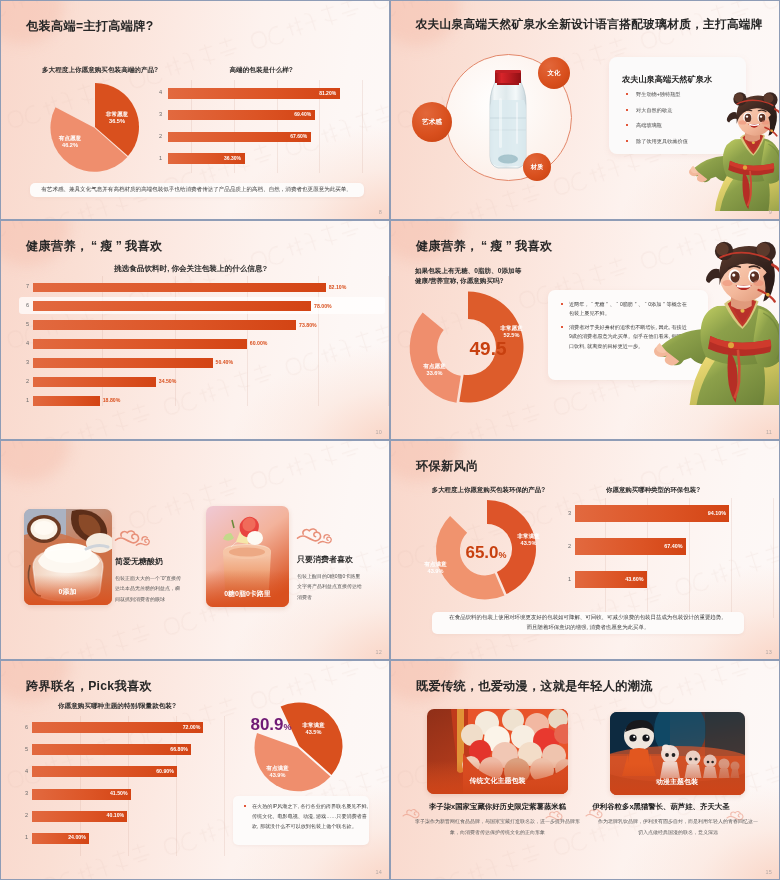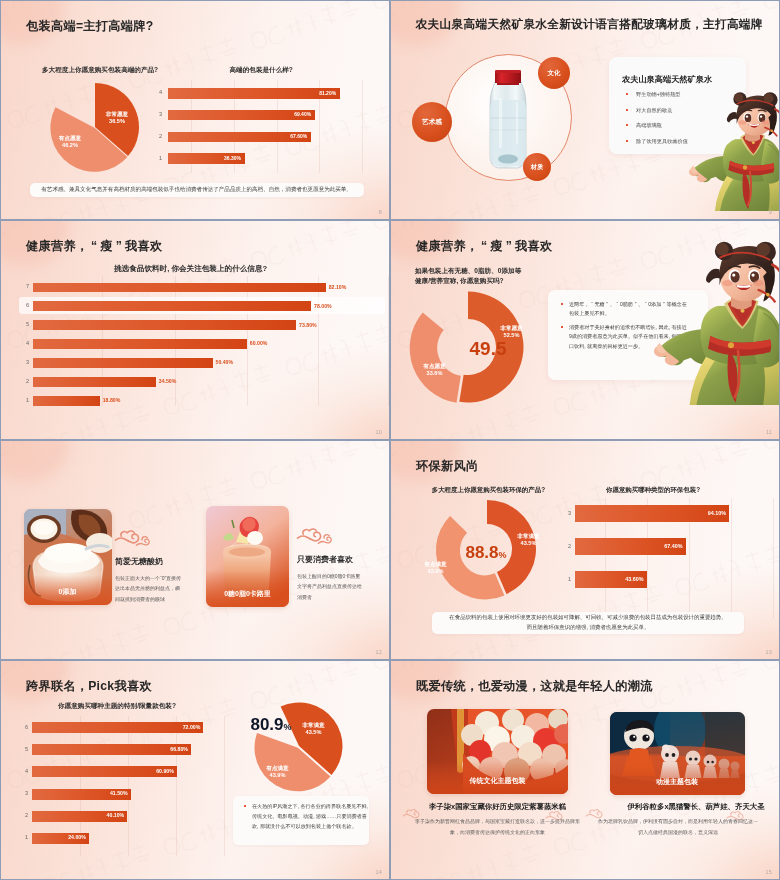--- a/index.html
+++ b/index.html
@@ -611,21 +611,21 @@
     <svg style="position:absolute;left:0;top:0;" width="200" height="180" viewBox="0 0 200 180">
         <path d="M 97 60 A 49 49 0 0 1 116.46024664110426 153.96997665851507 L 106.92869726586952 131.94386564209952 A 25 25 0 0 0 97 84 Z" fill="#dd5429"></path>
         <path d="M 114.39696999437176 155.38167403368027 A 49 49 0 0 1 60.07147517001251 75.98184885502158 L 77.14833142303536 92.84544813019396 A 25 25 0 0 0 104.86542061913701 133.35556301726473 Z" fill="#f0936e"></path>
       </svg>
     <div class="plab" style="left:116px;top:93px;width:45px;font-size:5.6px;">
       <span>非常满意</span><br><span>43.5%</span>
     </div>
     <div class="plab" style="left:23px;top:121px;width:45px;font-size:5.6px;">
       <span>有点满意</span><br><span>43.9%</span>
     </div>
-    <div style="position:absolute;left:58px;top:102.5px;width:76px;text-align:center;font-size:17px;font-weight:700;color:#c8400f;"><span>88.8</span><span style="font-size:9px;">%</span></div>
+    <div style="position:absolute;left:58px;top:102.5px;width:76px;text-align:center;font-size:17px;font-weight:700;color:#c8400f;"><span>65.0</span><span style="font-size:9px;">%</span></div>
     <div class="bchart" style="left:0;top:0;right:0;bottom:0;">
         <div class="gridline" style="left:215px;top:58px;height:120px;"></div>
         <div class="gridline" style="left:257px;top:58px;height:120px;"></div>
         <div class="gridline" style="left:299px;top:58px;height:120px;"></div>
         <div class="gridline" style="left:341px;top:58px;height:120px;"></div>
         <div class="gridline" style="left:383px;top:58px;height:120px;"></div>
         <div class="bcat" style="left:169px;top:69.86800000000001px;width:12px;font-size:5.6px;">3</div>
         <div class="bar" style="left:185.4px;top:65.4px;width:153.75939999999997px;height:17px;"></div>
         <div class="bval" style="left:185.4px;top:69.958px;width:150.75939999999997px;text-align:right;font-size:5.4px;">94.10%</div>
         <div class="bcat" style="left:169px;top:102.86800000000001px;width:12px;font-size:5.6px;">2</div>
@@ -690,21 +690,21 @@
     <svg style="position:absolute;left:230px;top:0px;" width="160" height="160" viewBox="0 0 160 160">
         <path d="M 69 86 L 50.616105614279576 46.57561126390572 A 43.5 43.5 0 0 1 101.52921693668614 114.8807902503725 Z" fill="#d9501e"></path>
         <path d="M 67.98131631924136 87.72112857118694 L 100.5105332559275 116.60191882155944 A 43.5 43.5 0 0 1 27.012014346430703 73.1003797579198 Z" fill="#ef8e6d"></path>
       </svg>
     <div class="plab" style="left:291px;top:62px;width:45px;font-size:5.6px;">
       <span>非常满意</span><br><span>43.5%</span>
     </div>
     <div class="plab" style="left:255px;top:105px;width:45px;font-size:5.6px;">
       <span>有点满意</span><br><span>43.9%</span>
     </div>
-    <div style="position:absolute;left:236px;top:55px;width:70px;text-align:center;font-size:17px;font-weight:700;color:#0f172a;"><span>80.9</span><span style="font-size:9px;">%</span></div>
+    <div style="position:absolute;left:236px;top:55px;width:70px;text-align:center;font-size:17px;font-weight:700;color:#701a75;"><span>80.9</span><span style="font-size:9px;">%</span></div>
     <div class="fnote" style="left:233px;top:136px;width:136px;height:49px;"></div>
     <div class="bl fw" style="position:absolute;left:243px;top:142px;width:117px;font-size:5.1px;line-height:1.95;color:#3d3d3d;">在火热的IP风潮之下, 各行各业的跨界联名屡见不鲜, 传统文化<span class="fwq">、</span>电影电视<span class="fwq">、</span>动漫, 游戏<span class="fwq">…</span><span class="fwq">…</span>只要消费者喜欢, 那就没什么不可以放到包装上做个联名款<span class="fwq">。</span></div>
     <div class="num">14</div>
   </div>
   <div class="slide s8">
     <div class="sbg"></div>
     <div class="blob" style="left:-14px;top:-34px;width:84px;height:76px;"></div>
     <div class="wm">
         <svg viewBox="0 0 390 220" width="390" height="220">
 <defs>
@@ -850,21 +850,21 @@
         <rect y="52" width="135" height="31" fill="url(#s8ov2)"></rect>
         <defs>
             <linearGradient id="s8ov2" x1="0" y1="0" x2="0" y2="1">
               <stop offset="0" stop-color="#c9441c" stop-opacity="0"></stop>
               <stop offset="1" stop-color="#cf4418" stop-opacity="0.92"></stop>
             </linearGradient>
           </defs>
       </svg>
       <div class="pcap">动漫主题包装</div>
     </div>
-    <div class="chead2" style="left:225px;top:142px;width:162px;">伊利谷粒多x黑猫警长、葫芦娃、齐天大圣</div>
+    <div class="chead2" style="left:190px;top:142px;width:162px;">伊利谷粒多x黑猫警长、葫芦娃、齐天大圣</div>
     <div class="cbody2" style="left:207px;top:156px;width:162px;">作为老牌乳饮品牌，伊利没有固步自封，而是利用年轻人的青春回忆这一切入点做经典国漫的联名，意义深远</div>
     <div class="num">15</div>
   </div>
 </div>
 <div class="frame"></div>
 <div class="sep" style="left:389px;top:0;width:2px;height:880px;"></div>
 <div class="sep" style="left:0;top:219px;width:780px;height:2px;"></div>
 <div class="sep" style="left:0;top:439px;width:780px;height:2px;"></div>
 <div class="sep" style="left:0;top:659px;width:780px;height:2px;"></div>
 

